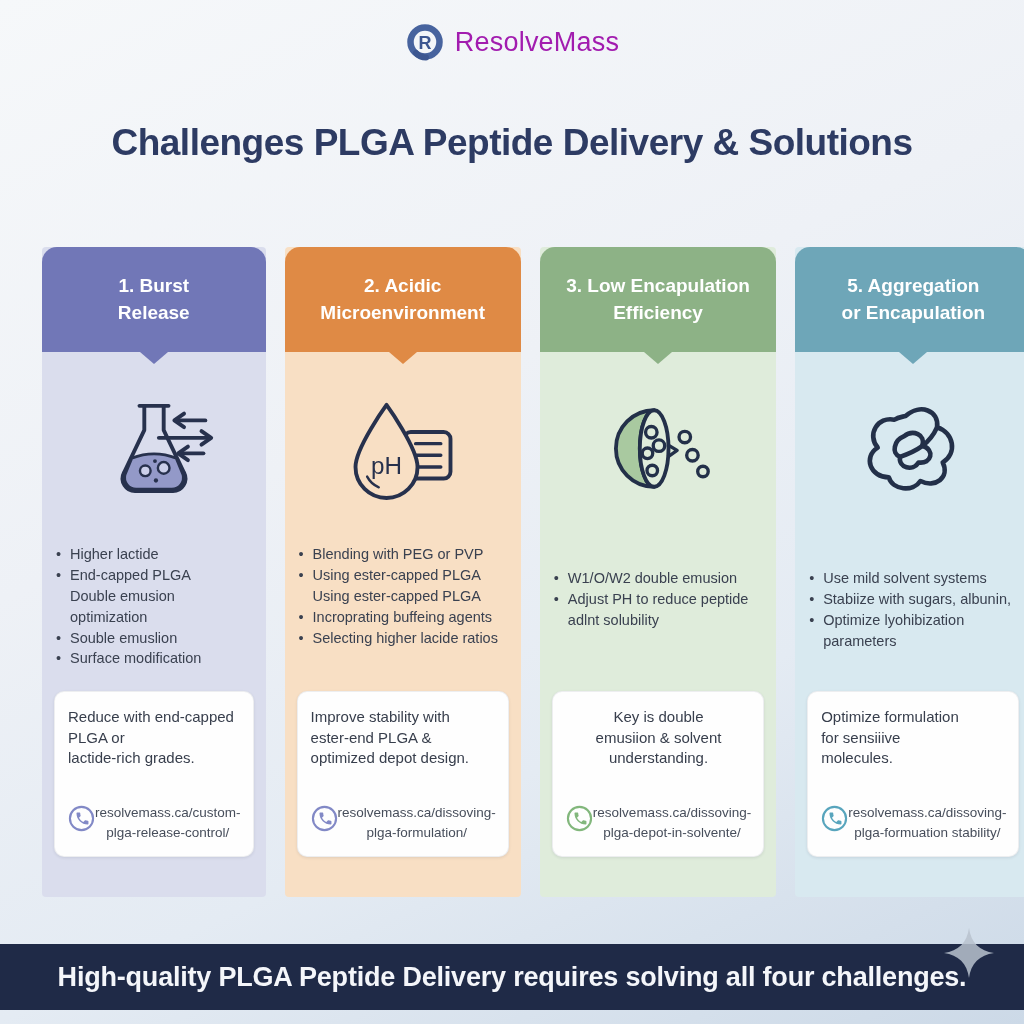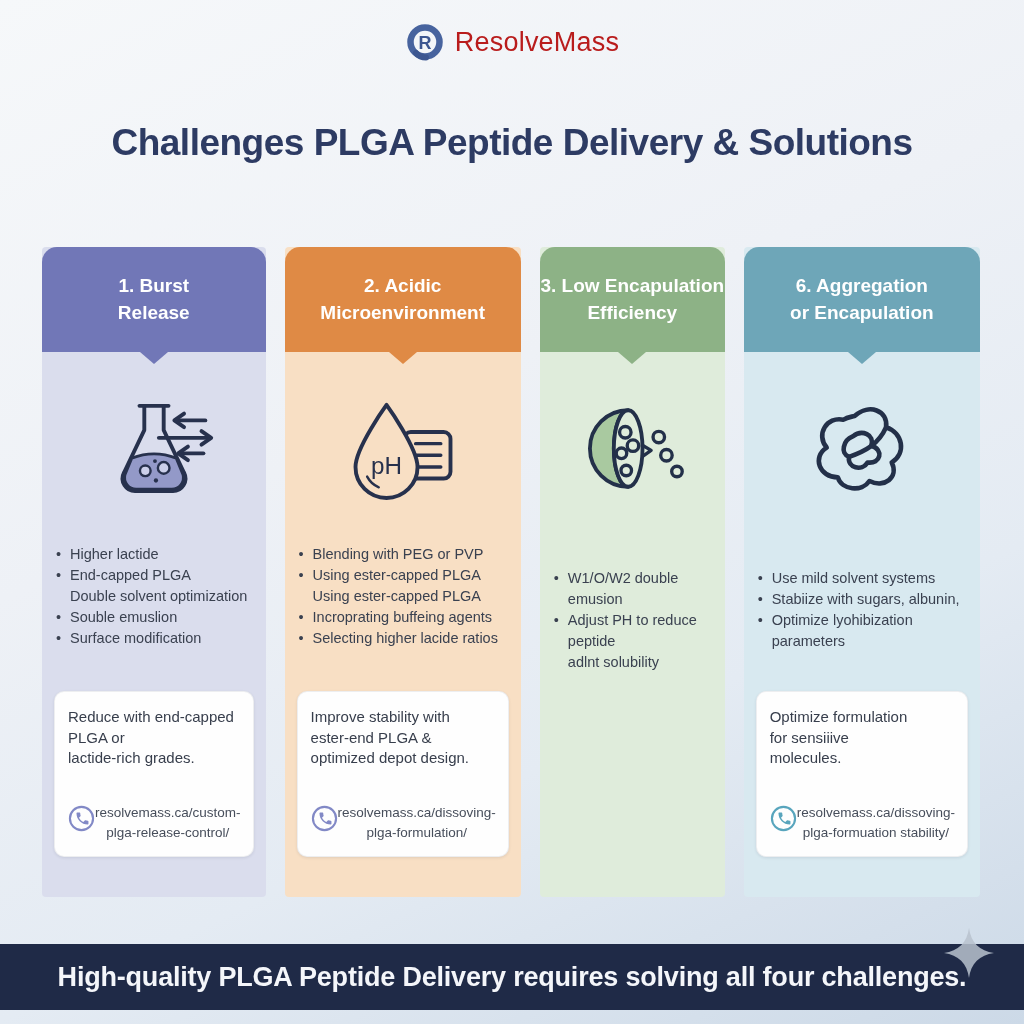--- a/index.html
+++ b/index.html
@@ -7,21 +7,21 @@
   body {
     font-family:"Liberation Sans", sans-serif;
     background:linear-gradient(155deg,#f6f8fa 0%,#eef1f6 40%,#e4ebf3 68%,#ccd9e7 100%);
     position:relative; overflow:hidden;
   }
   .page { position:relative; width:1024px; height:1024px; }
 
   
   .logo-row { position:absolute; top:22px; left:0; width:100%;
     display:flex; align-items:center; justify-content:center; gap:10px; }
-  .brand-text { font-size:27px; color:#b91c1c; font-weight:500; letter-spacing:.2px; }
+  .brand-text { font-size:27px; color:#a21caf; font-weight:500; letter-spacing:.2px; }
 
   .page-title { position:absolute; top:122px; left:0; width:100%;
     text-align:center; font-size:37px; font-weight:700; color:#2d3b63; letter-spacing:-.5px; }
 
   
   .columns { position:absolute; top:247px; left:42px; width:938px; height:650px;
     display:flex; gap:19px; }
   .column { flex:1; background:var(--body); border-radius:4px;
     display:flex; flex-direction:column; position:relative; }
   .col-header { background:var(--header); border-radius:15px 15px 0 0; height:105px;
@@ -107,21 +107,21 @@
         <li class="bullet">
             <span class="mark">•</span>
             <span class="btext">Higher lactide</span>
           </li>
         <li class="bullet">
             <span class="mark">•</span>
             <span class="btext">End-capped PLGA</span>
           </li>
         <li class="bullet">
             <span class="mark"></span>
-            <span class="btext">Double solvent optimization</span>
+            <span class="btext">Double emusion optimization</span>
           </li>
         <li class="bullet">
             <span class="mark">•</span>
             <span class="btext">Souble emuslion</span>
           </li>
         <li class="bullet">
             <span class="mark">•</span>
             <span class="btext">Surface modification</span>
           </li>
       </ul>
@@ -223,26 +223,40 @@
           </li>
         <li class="bullet">
             <span class="mark">•</span>
             <span class="btext">Adjust PH to reduce peptide</span>
           </li>
         <li class="bullet">
             <span class="mark"></span>
             <span class="btext">adlnt solubility</span>
           </li>
       </ul>
+      <div class="card">
+        <p class="card-text">Key is double
+emusiion &amp; solvent
+understanding.</p>
+        <div class="url-row">
+          <span class="phone-wrap">
+            <svg width="27" height="27" viewBox="0 0 28 28">
+                <circle cx="14" cy="14" r="12" stroke="currentColor" stroke-width="2.2" fill="none"></circle>
+                <path fill="currentColor" d="M11.4,13.1c1,1.9,2.6,3.5,4.5,4.5l1.5-1.5c0.2-0.2,0.5-0.2,0.7-0.2c0.8,0.3,1.6,0.4,2.4,0.4c0.4,0,0.7,0.3,0.7,0.7v2.5c0,0.4-0.3,0.7-0.7,0.7c-6.5,0-11.7-5.2-11.7-11.7c0-0.4,0.3-0.7,0.7-0.7H12c0.4,0,0.7,0.3,0.7,0.7c0,0.8,0.1,1.6,0.4,2.4c0.1,0.2,0,0.5-0.2,0.7L11.4,13.1z"></path>
+              </svg>
+          </span>
+          <span class="url-text">resolvemass.ca/dissoving-plga-depot-in-solvente/</span>
+        </div>
+      </div>
     </section>
 
     <section class="column col-idx-3" style="--header: #6ea6b8; --body: #d8e9f0; --accent: #58a5bd;">
       <header class="col-header">
         <div class="col-header-text">
-          <span>6. Aggregation</span>
+          <span>5. Aggregation</span>
           <span>or Encapulation</span>
         </div>
       </header>
       <div class="icon-area">
         <svg width="130" height="108" viewBox="0 0 140 115">
           <path d="M62,22 C78,8 98,16 96,34 C114,40 118,62 102,72 C110,88 94,100 78,92 C70,104 48,102 44,88 C24,88 16,66 32,56 C20,42 32,22 50,26 C54,23 58,23 62,22 Z" fill="none" stroke="#233049" stroke-width="5" stroke-linejoin="round"></path>
           <path d="M60,44 C70,36 84,42 80,54 C94,58 90,74 76,72 C70,82 54,78 56,66 C46,62 50,48 60,44 Z" fill="none" stroke="#233049" stroke-width="5" stroke-linejoin="round"></path>
           <path d="M96,34 C88,52 74,60 56,66" fill="none" stroke="#233049" stroke-width="5" stroke-linecap="round"></path>
         </svg>
       </div>

